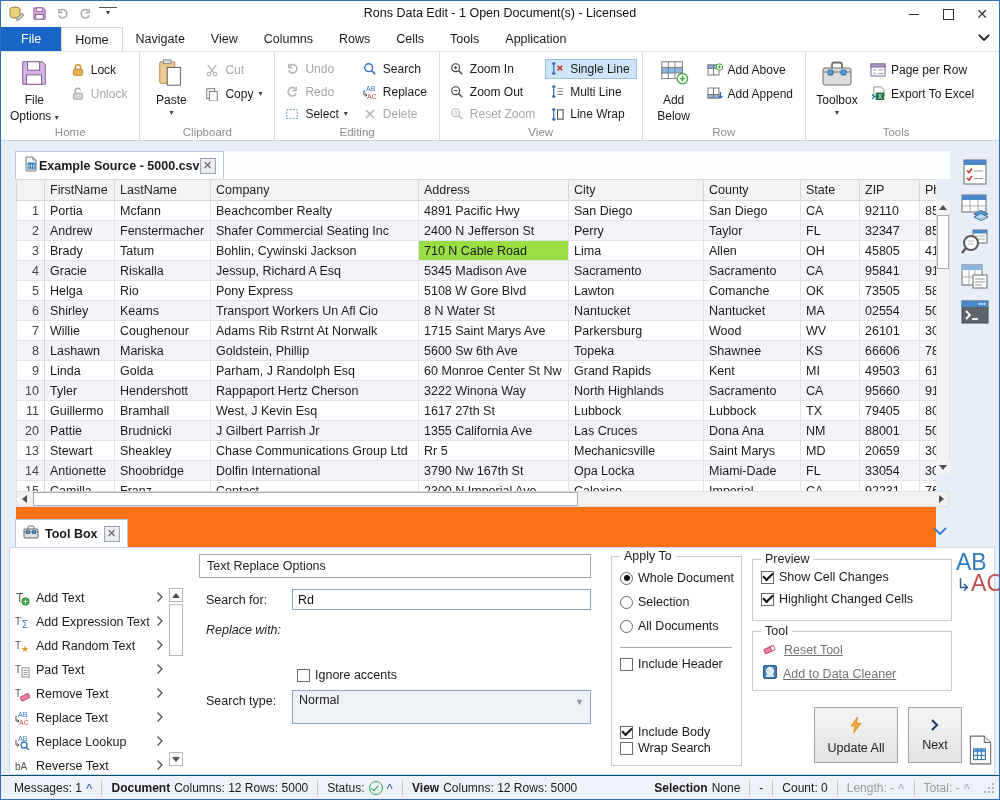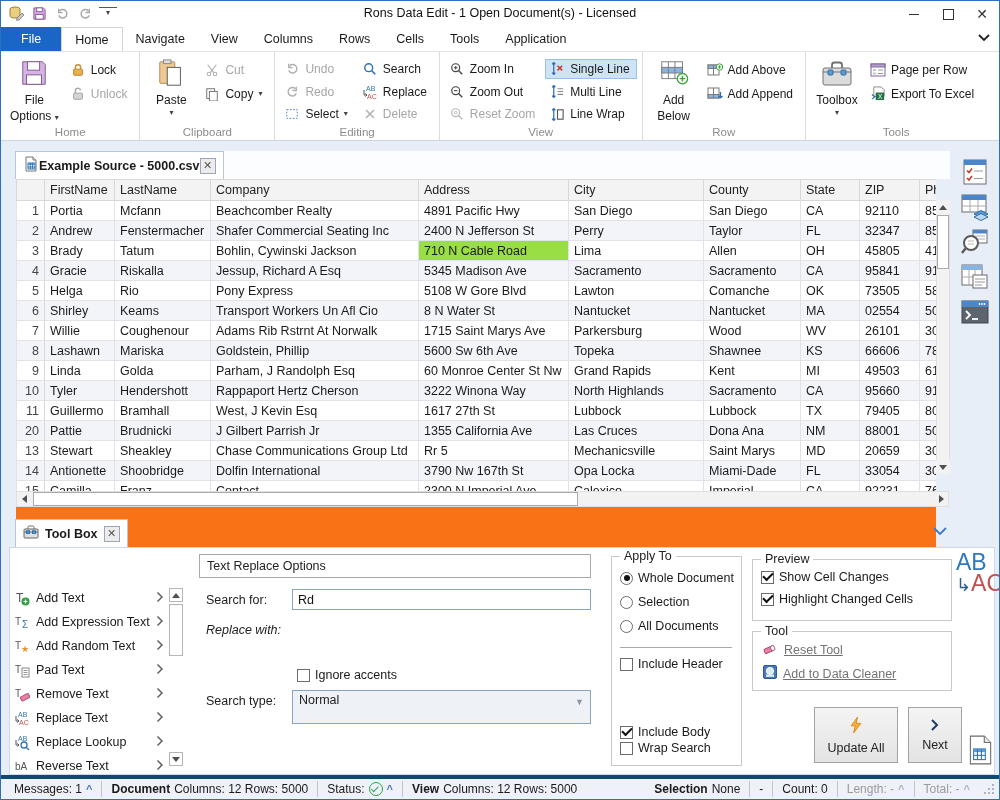--- a/index.html
+++ b/index.html
@@ -97,21 +97,21 @@
   .link { color:#737373; text-decoration:underline; }
 
   .logo { position:absolute; left:946px; top:4px; line-height:0.9; font-size:23px; letter-spacing:0; }
   .logo .l1 { color:#2e79bd; }
   .logo .l2 { color:#c0504d; }
   .logo .larr { color:#2e5f8f; font-size:18px; }
 
   .pbtn { position:absolute; height:56px; border:1px solid #a3a3a3; background:linear-gradient(#f4f4f4,#e3e3e3); display:flex; flex-direction:column; align-items:center; justify-content:center; gap:3px; font-size:12.5px; color:#222; }
 
   
-  .statusbar { position:absolute; bottom:0; left:0; right:0; height:24px; background:#eef1f8; border-top:4px solid #0c4a6e; display:flex; align-items:center; font-size:12px; padding:0 4px; }
+  .statusbar { position:absolute; bottom:0; left:0; right:0; height:24px; background:#eef1f8; border-top:1px solid #0c4a6e; display:flex; align-items:center; font-size:12px; padding:0 4px; }
   .seg { display:flex; align-items:center; gap:4px; padding:0 9px; height:16px; border-right:1px solid #c5c5c5; white-space:nowrap; }
   .seg:last-child { border-right:none; }
   .seg.noborder { border-right:none; }
   .seg b { font-weight:bold; }
   .seg.dim { color:#9a9a9a; }
   .upcaret { color:#4a7ab5; font-weight:bold; font-size:11px; }
   .grip { width:12px; height:12px; margin-left:4px; background:
      radial-gradient(circle at 2px 10px,#aab4c8 1px, transparent 1.3px),
      radial-gradient(circle at 6px 10px,#aab4c8 1px, transparent 1.3px),
      radial-gradient(circle at 10px 10px,#aab4c8 1px, transparent 1.3px),

